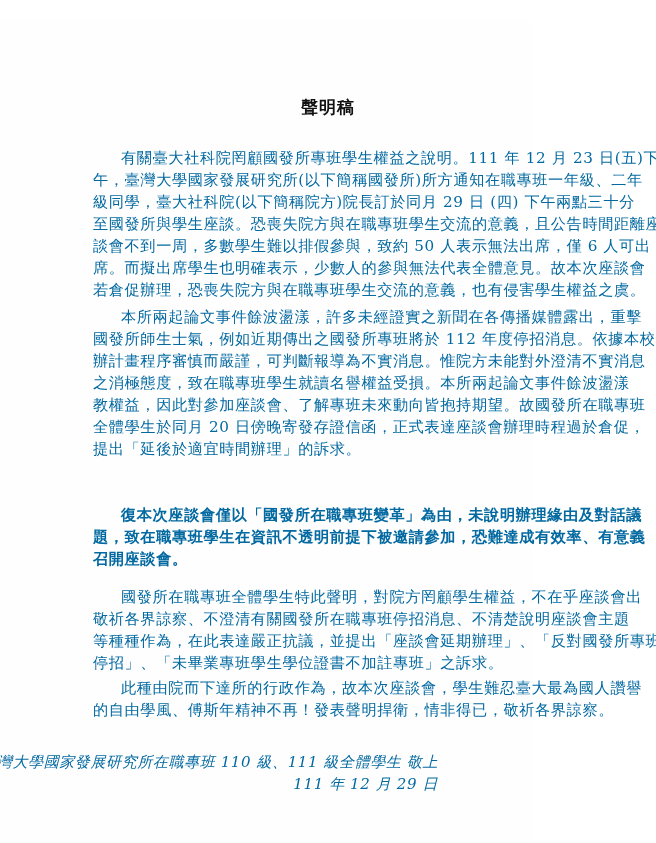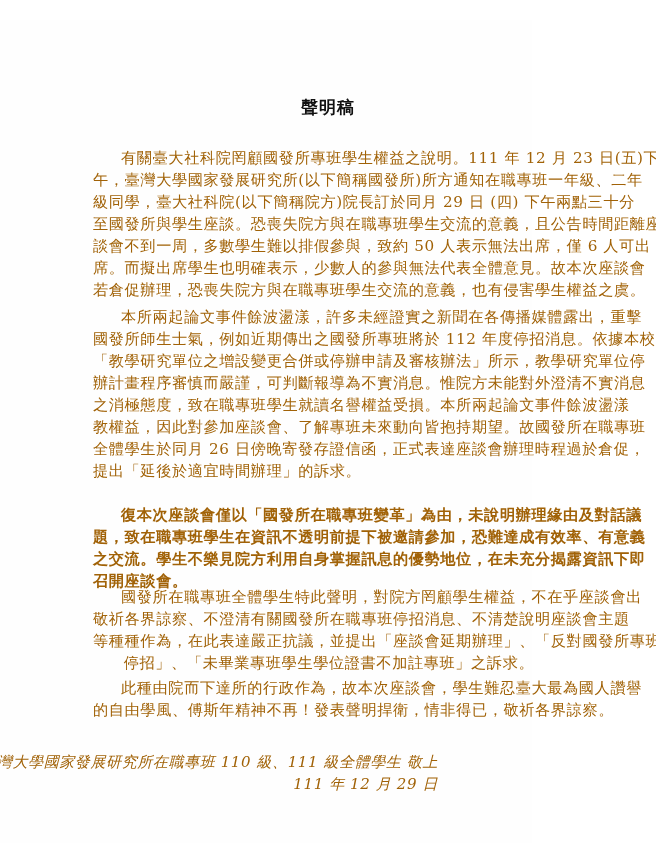--- a/index.html
+++ b/index.html
@@ -39,21 +39,21 @@
       left: 93px;
       width: 472px;
     }
     .line {
       display: block;
       height: 22px;
       line-height: 22px;
       font-size: 15.2px;
       white-space: nowrap;
       letter-spacing: 0.6px;
-      color: #a16207;
+      color: #0369a1;
     }
     .line.indent {
       padding-left: 28px;
     }
     .signature {
       position: absolute;
       right: 94px;
       top: 731px;
       text-align: right;
       font-style: italic;
@@ -75,36 +75,34 @@
     <span class="line">級同學，臺大社科院(以下簡稱院方)院長訂於同月 29 日 (四) 下午兩點三十分</span>
     <span class="line">至國發所與學生座談。恐喪失院方與在職專班學生交流的意義，且公告時間距離座</span>
     <span class="line">談會不到一周，多數學生難以排假參與，致約 50 人表示無法出席，僅 6 人可出</span>
     <span class="line">席。而擬出席學生也明確表示，少數人的參與無法代表全體意見。故本次座談會</span>
     <span class="line">若倉促辦理，恐喪失院方與在職專班學生交流的意義，也有侵害學生權益之虞。</span>
   </div>
 
   <div class="para" style="top:286px;">
     <span class="line indent">本所兩起論文事件餘波盪漾，許多未經證實之新聞在各傳播媒體露出，重擊</span>
     <span class="line">國發所師生士氣，例如近期傳出之國發所專班將於 112 年度停招消息。依據本校</span>
-    <span class="line">「教學研究單位之增設變更合併或停辦申請及審核辦法」所示，教學研究單位停</span>
     <span class="line">辦計畫程序審慎而嚴謹，可判斷報導為不實消息。惟院方未能對外澄清不實消息</span>
     <span class="line">之消極態度，致在職專班學生就讀名譽權益受損。本所兩起論文事件餘波盪漾</span>
     <span class="line">教權益，因此對參加座談會、了解專班未來動向皆抱持期望。故國發所在職專班</span>
-    <span class="line">全體學生於同月 26 日傍晚寄發存證信函，正式表達座談會辦理時程過於倉促，</span>
+    <span class="line">全體學生於同月 20 日傍晚寄發存證信函，正式表達座談會辦理時程過於倉促，</span>
     <span class="line">提出「延後於適宜時間辦理」的訴求。</span>
   </div>
 
   <div class="para" style="top:484px;font-weight:bold;">
     <span class="line indent">復本次座談會僅以「國發所在職專班變革」為由，未說明辦理緣由及對話議</span>
     <span class="line">題，致在職專班學生在資訊不透明前提下被邀請參加，恐難達成有效率、有意義</span>
-    <span class="line">之交流。學生不樂見院方利用自身掌握訊息的優勢地位，在未充分揭露資訊下即</span>
     <span class="line">召開座談會。</span>
   </div>
 
-  <div class="para" style="top:566px;text-align:center;">
+  <div class="para" style="top:566px;">
     <span class="line indent">國發所在職專班全體學生特此聲明，對院方罔顧學生權益，不在乎座談會出</span>
     <span class="line">敬祈各界諒察、不澄清有關國發所在職專班停招消息、不清楚說明座談會主題</span>
     <span class="line">等種種作為，在此表達嚴正抗議，並提出「座談會延期辦理」、「反對國發所專班</span>
     <span class="line">停招」、「未畢業專班學生學位證書不加註專班」之訴求。</span>
   </div>
 
   <div class="para" style="top:657px;">
     <span class="line indent">此種由院而下達所的行政作為，故本次座談會，學生難忍臺大最為國人讚譽</span>
     <span class="line">的自由學風、傅斯年精神不再！發表聲明捍衛，情非得已，敬祈各界諒察。</span>
   </div>

